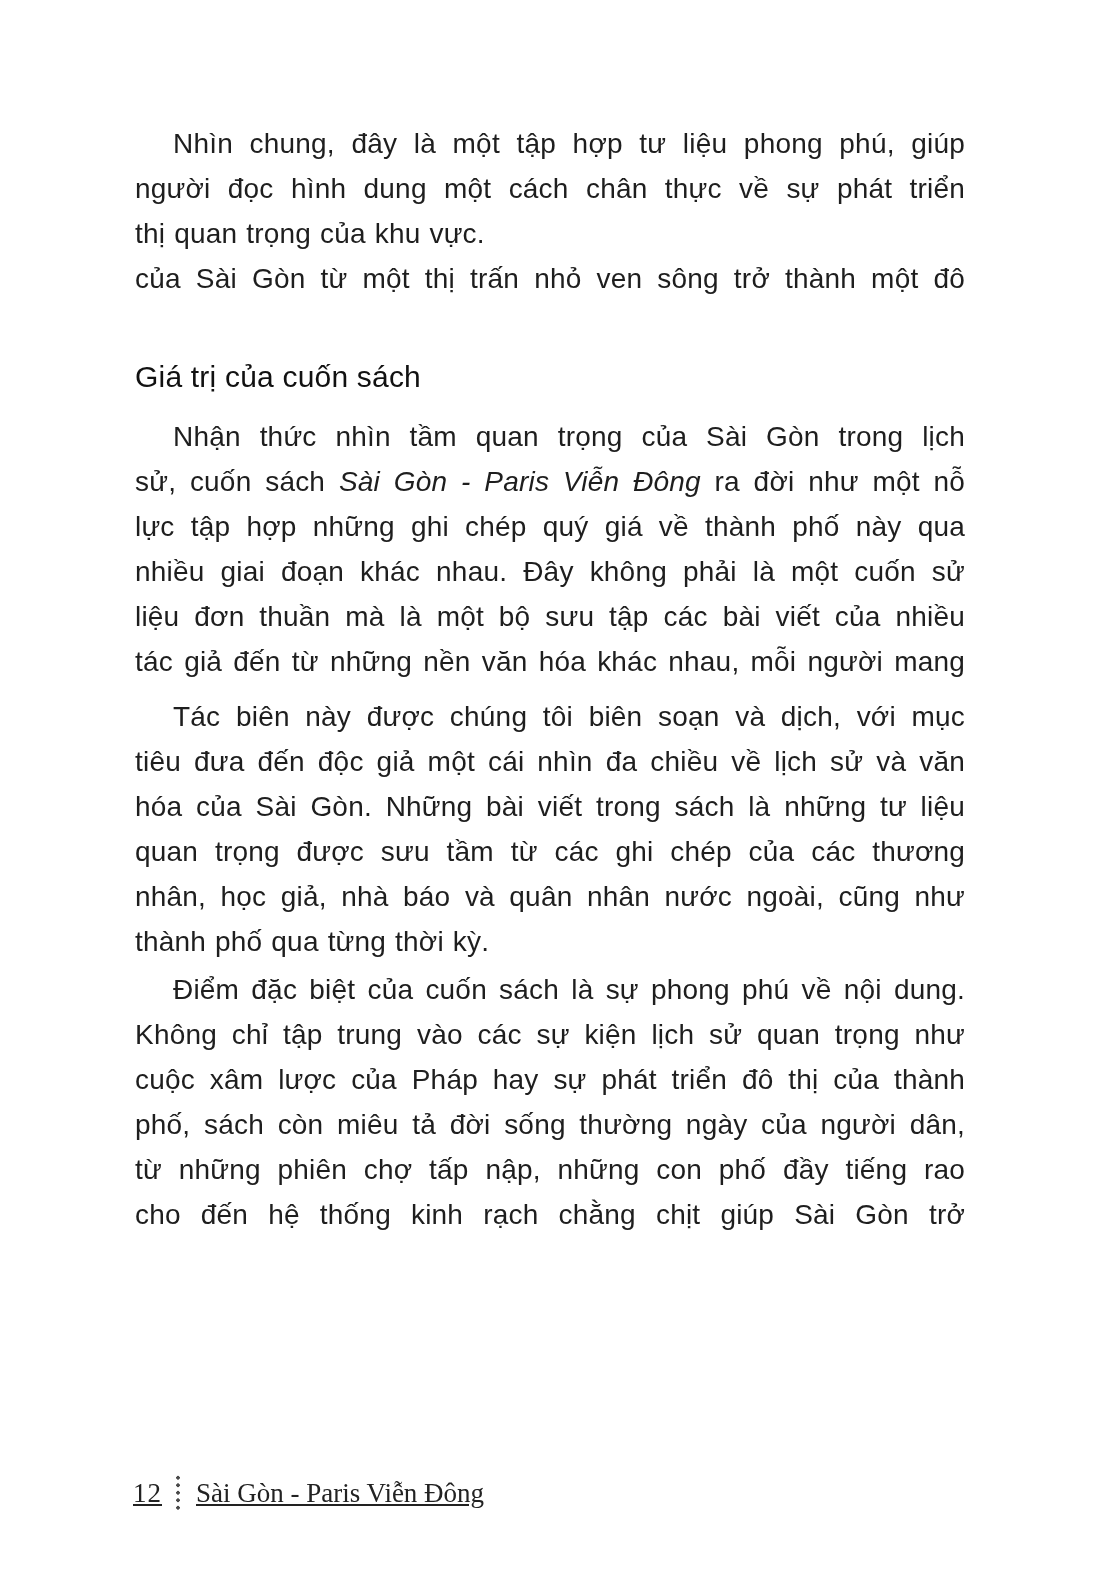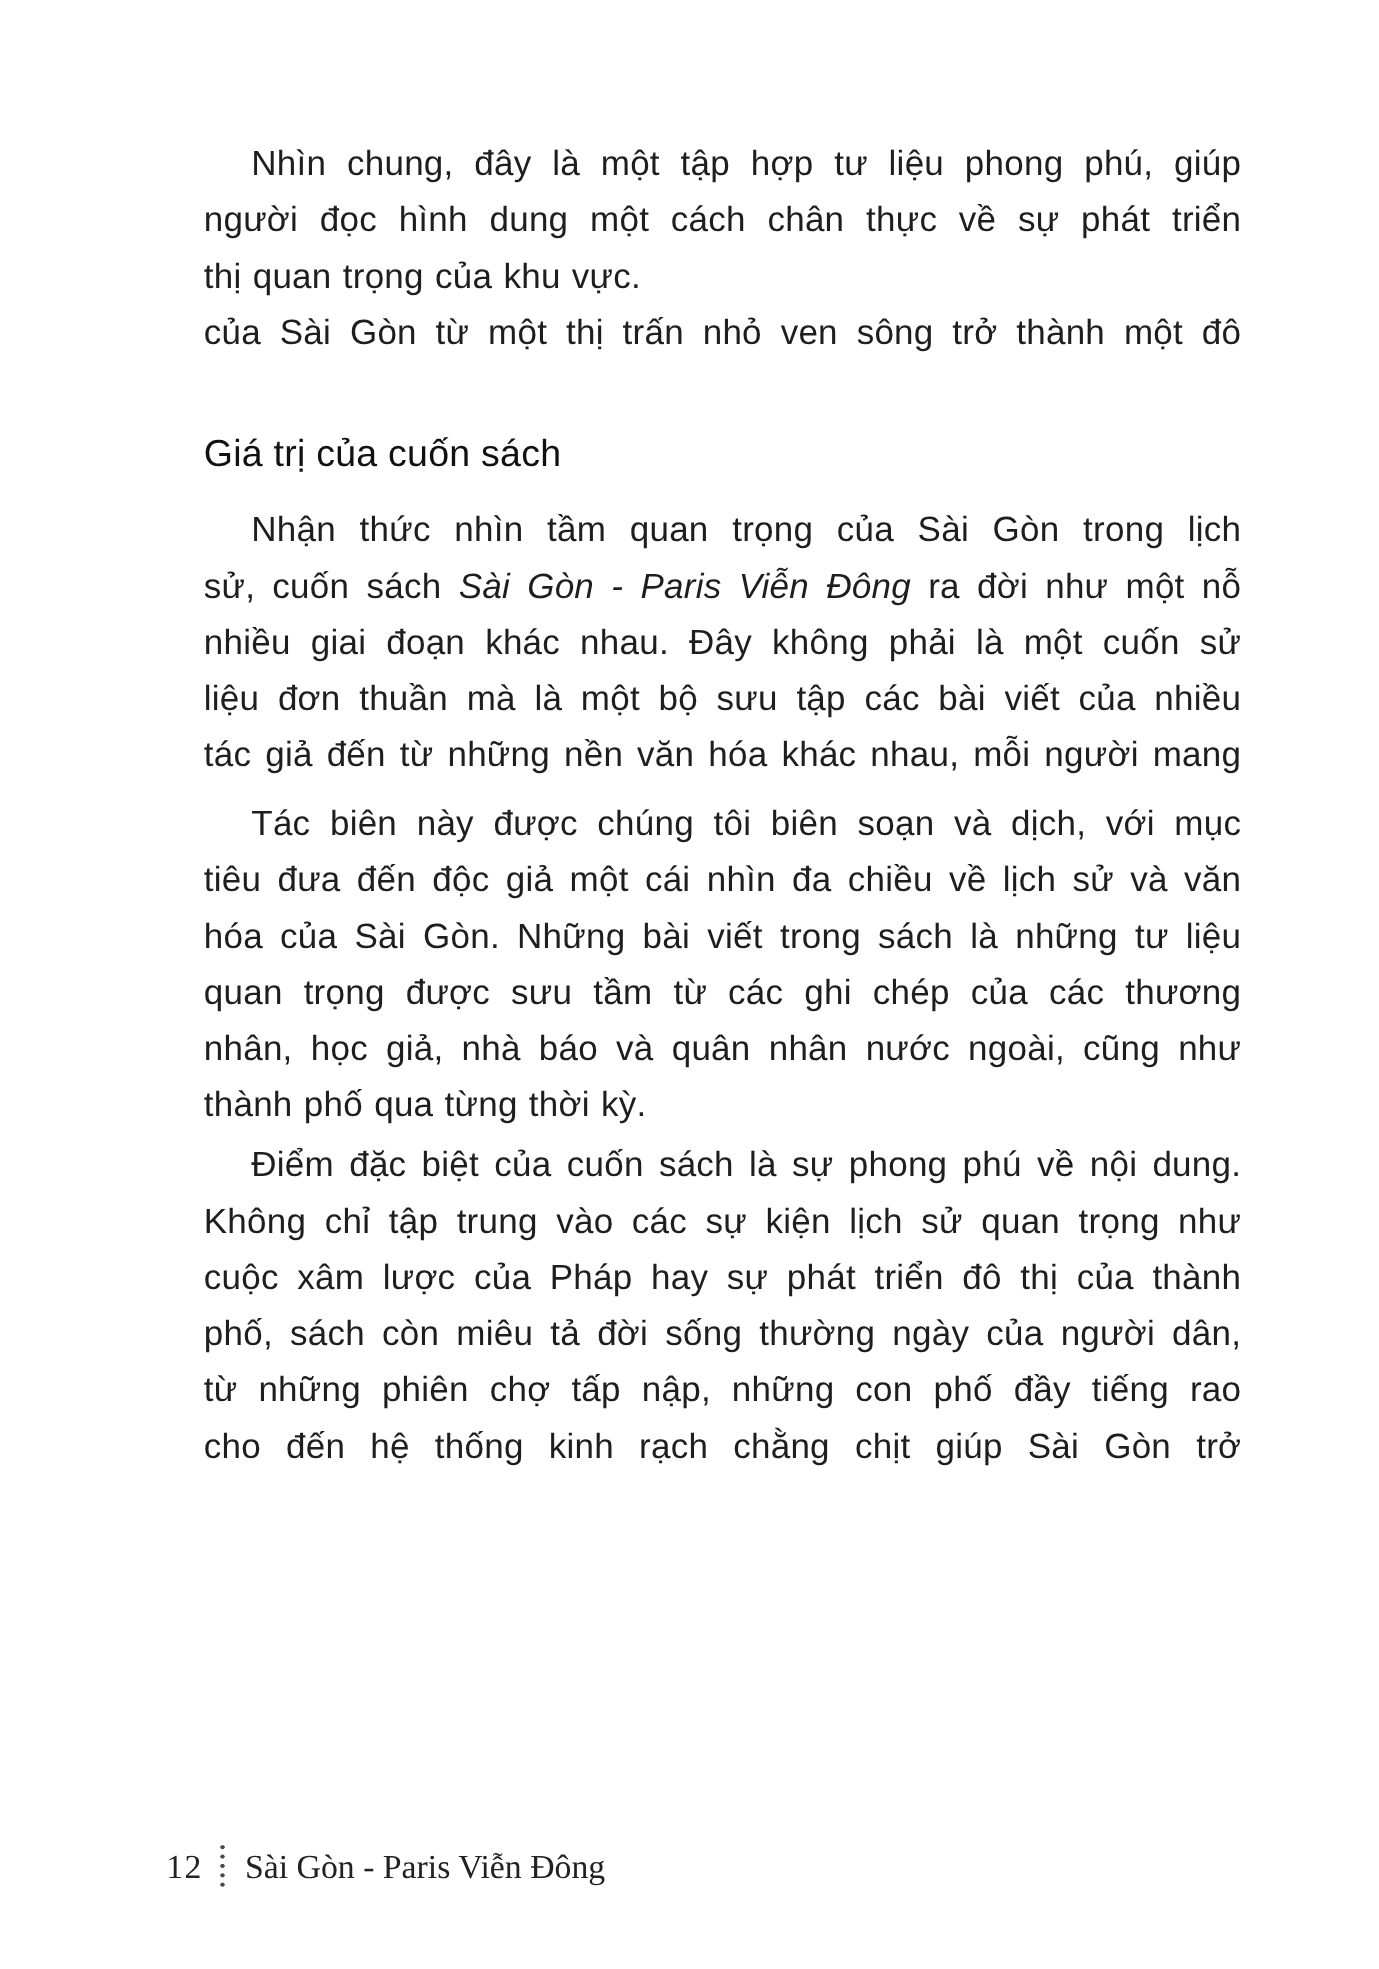--- a/index.html
+++ b/index.html
@@ -12,23 +12,22 @@
     width: 1103px;
     height: 1575px;
     background: #ffffff;
     overflow: hidden;
     font-family: "Liberation Sans", "DejaVu Sans", sans-serif;
     color: #1e1e1e;
   }
   .content {
     position: absolute;
     left: 135px;
-    top: 108px;
+    top: 121px;
     width: 830px;
-    margin-left: 28px;
   }
   .para { margin: 0; padding: 0; }
   .ln {
     font-size: 28px;
     line-height: 45px;
     text-align: justify;
     text-align-last: justify;
     color: #1e1e1e;
     letter-spacing: 0.2px;
     word-spacing: 1px;
@@ -47,20 +46,21 @@
   .mt-p4 { margin-top: 3px; }
   .footer {
     position: absolute;
     left: 133px;
     top: 1474px;
     display: flex;
     align-items: center;
     font-family: "Liberation Serif", "DejaVu Serif", serif;
     font-size: 27px;
     color: #222222;
+    text-decoration: underline;
   }
   .footer .pgnum { letter-spacing: 1px; }
   .dots {
     display: inline-block;
     width: 4px;
     height: 38px;
     margin: 0 16px 0 14px;
     background-image: radial-gradient(circle, #4a4a4a 1.6px, transparent 1.8px);
     background-size: 4px 7.5px;
     background-repeat: repeat-y;
@@ -79,20 +79,21 @@
       <div class="ln">người đọc hình dung một cách chân thực về sự phát triển</div>
       <div class="ln last">thị quan trọng của khu vực.</div>
       <div class="ln">của Sài Gòn từ một thị trấn nhỏ ven sông trở thành một đô</div>
     </div>
 
     <h2 class="heading">Giá trị của cuốn sách</h2>
 
     <div class="para">
       <div class="ln first">Nhận thức nhìn tầm quan trọng của Sài Gòn trong lịch</div>
       <div class="ln"><span>sử, cuốn sách </span><i>Sài Gòn - Paris Viễn Đông</i><span> ra đời như một nỗ</span></div>
+      <div class="ln">lực tập hợp những ghi chép quý giá về thành phố này qua</div>
       <div class="ln">nhiều giai đoạn khác nhau. Đây không phải là một cuốn sử</div>
       <div class="ln">liệu đơn thuần mà là một bộ sưu tập các bài viết của nhiều</div>
       <div class="ln">tác giả đến từ những nền văn hóa khác nhau, mỗi người mang</div>
     </div>
 
     <div class="para mt-p3">
       <div class="ln first">Tác biên này được chúng tôi biên soạn và dịch, với mục</div>
       <div class="ln">tiêu đưa đến độc giả một cái nhìn đa chiều về lịch sử và văn</div>
       <div class="ln">hóa của Sài Gòn. Những bài viết trong sách là những tư liệu</div>
       <div class="ln">quan trọng được sưu tầm từ các ghi chép của các thương</div>

